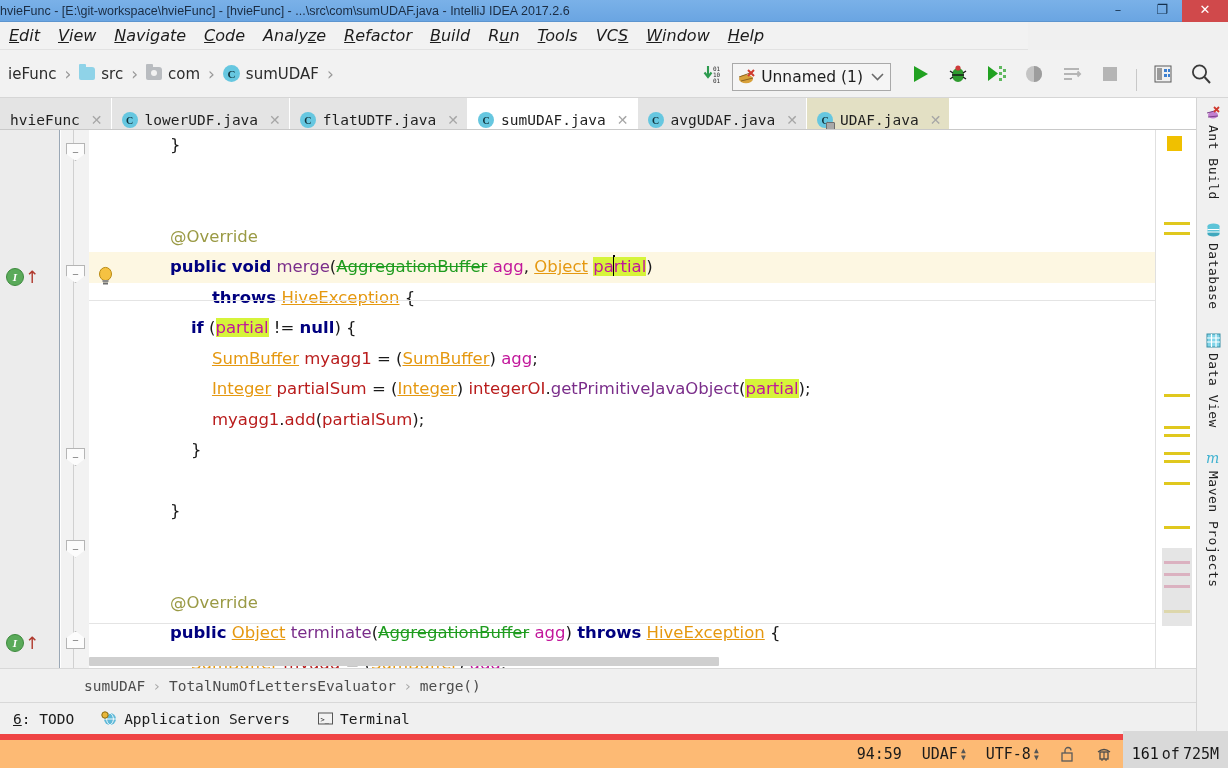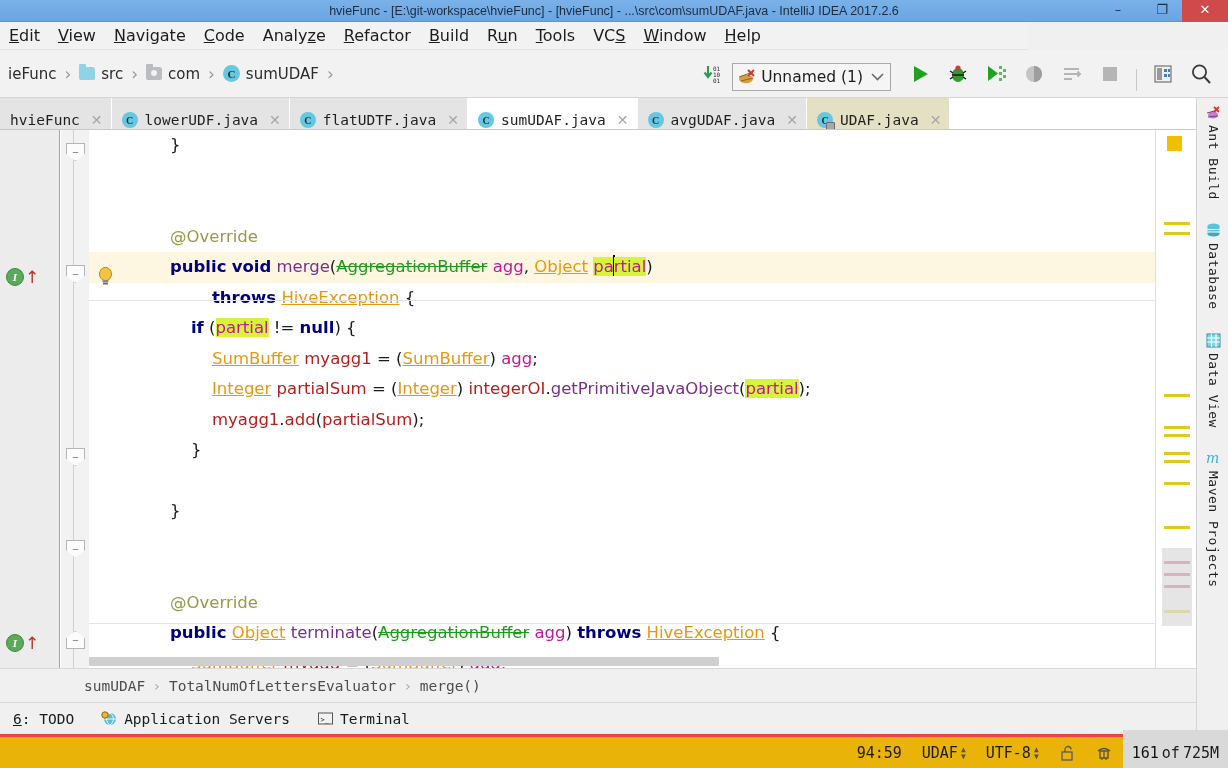--- a/index.html
+++ b/index.html
@@ -12,39 +12,39 @@
   * { box-sizing: border-box; }
 
   
   #titlebar {
     position: absolute; left: 0; top: 0; width: 1228px; height: 22px;
     background: linear-gradient(#7ab1e8, #6aa5e2);
     border-bottom: 1px solid #5d95cf;
   }
   #title-text {
     position: absolute; left: 0; top: 0; width: 1228px; height: 22px;
-    line-height: 22px; text-align: center;
+    line-height: 22px; text-align: left;
     font-size: 12.5px; color: #1b2c42;
     white-space: nowrap; overflow: hidden; border-radius: 6px;
   }
   .wbtn {
     position: absolute; top: 0; height: 22px; width: 44px;
     text-align: center; line-height: 20px; font-size: 13px; color: #16314d;
     cursor: default;
   }
   #win-min { right: 88px; }
   #win-max { right: 44px; }
   #win-close { right: 0; width: 46px; background: #d0494b; color: #fff; }
   .wglyph { font-family: "DejaVu Sans", sans-serif; }
 
   
   #menubar {
     position: absolute; left: 0; top: 22px; width: 1028px; height: 28px;
     background: #f2f2f2; border-bottom: 1px solid #e2e2e2;
-    display: flex; align-items: center;
+    display: flex; align-items: center; font-style: italic;
   }
   .menu-item {
     padding: 0 9px; height: 22px; line-height: 22px;
     font-size: 16px; color: #1c1c1c; white-space: nowrap;
     font-family: "DejaVu Sans", sans-serif;
   }
   .menu-item u { text-decoration: underline; }
 
   
   #navbar {
@@ -237,21 +237,21 @@
     display: flex; align-items: center; gap: 6px; height: 32px; padding: 0 13px;
     font-size: 14.5px; color: #1b1b1b; font-family: "DejaVu Sans Mono", monospace;
     white-space: nowrap;
   }
   .btool u { text-decoration: underline; }
   #eventlog { margin-left: auto; padding-right: 14px; }
 
   
   #statusbar {
     position: absolute; left: 0; top: 734px; width: 1228px; height: 34px;
-    background: #eab308; border-top: 3px solid #ef4444;
+    background: #fdba74; border-top: 6px solid #ef4444;
     display: flex; align-items: center; justify-content: flex-end;
     font-size: 15px; color: #1b1b1b; font-family: "DejaVu Sans Mono", monospace;
   }
   .sb { padding: 0 10px; display: flex; align-items: center; gap: 3px; white-space: nowrap; }
   .spin { display: inline-flex; flex-direction: column; font-size: 8px; line-height: 7px; color: #555; }
   #mem { background: #d9d9d9; padding: 14px 9px; }
   #mem .used { color: #111; }
 </style>
 </head>
 <body>

